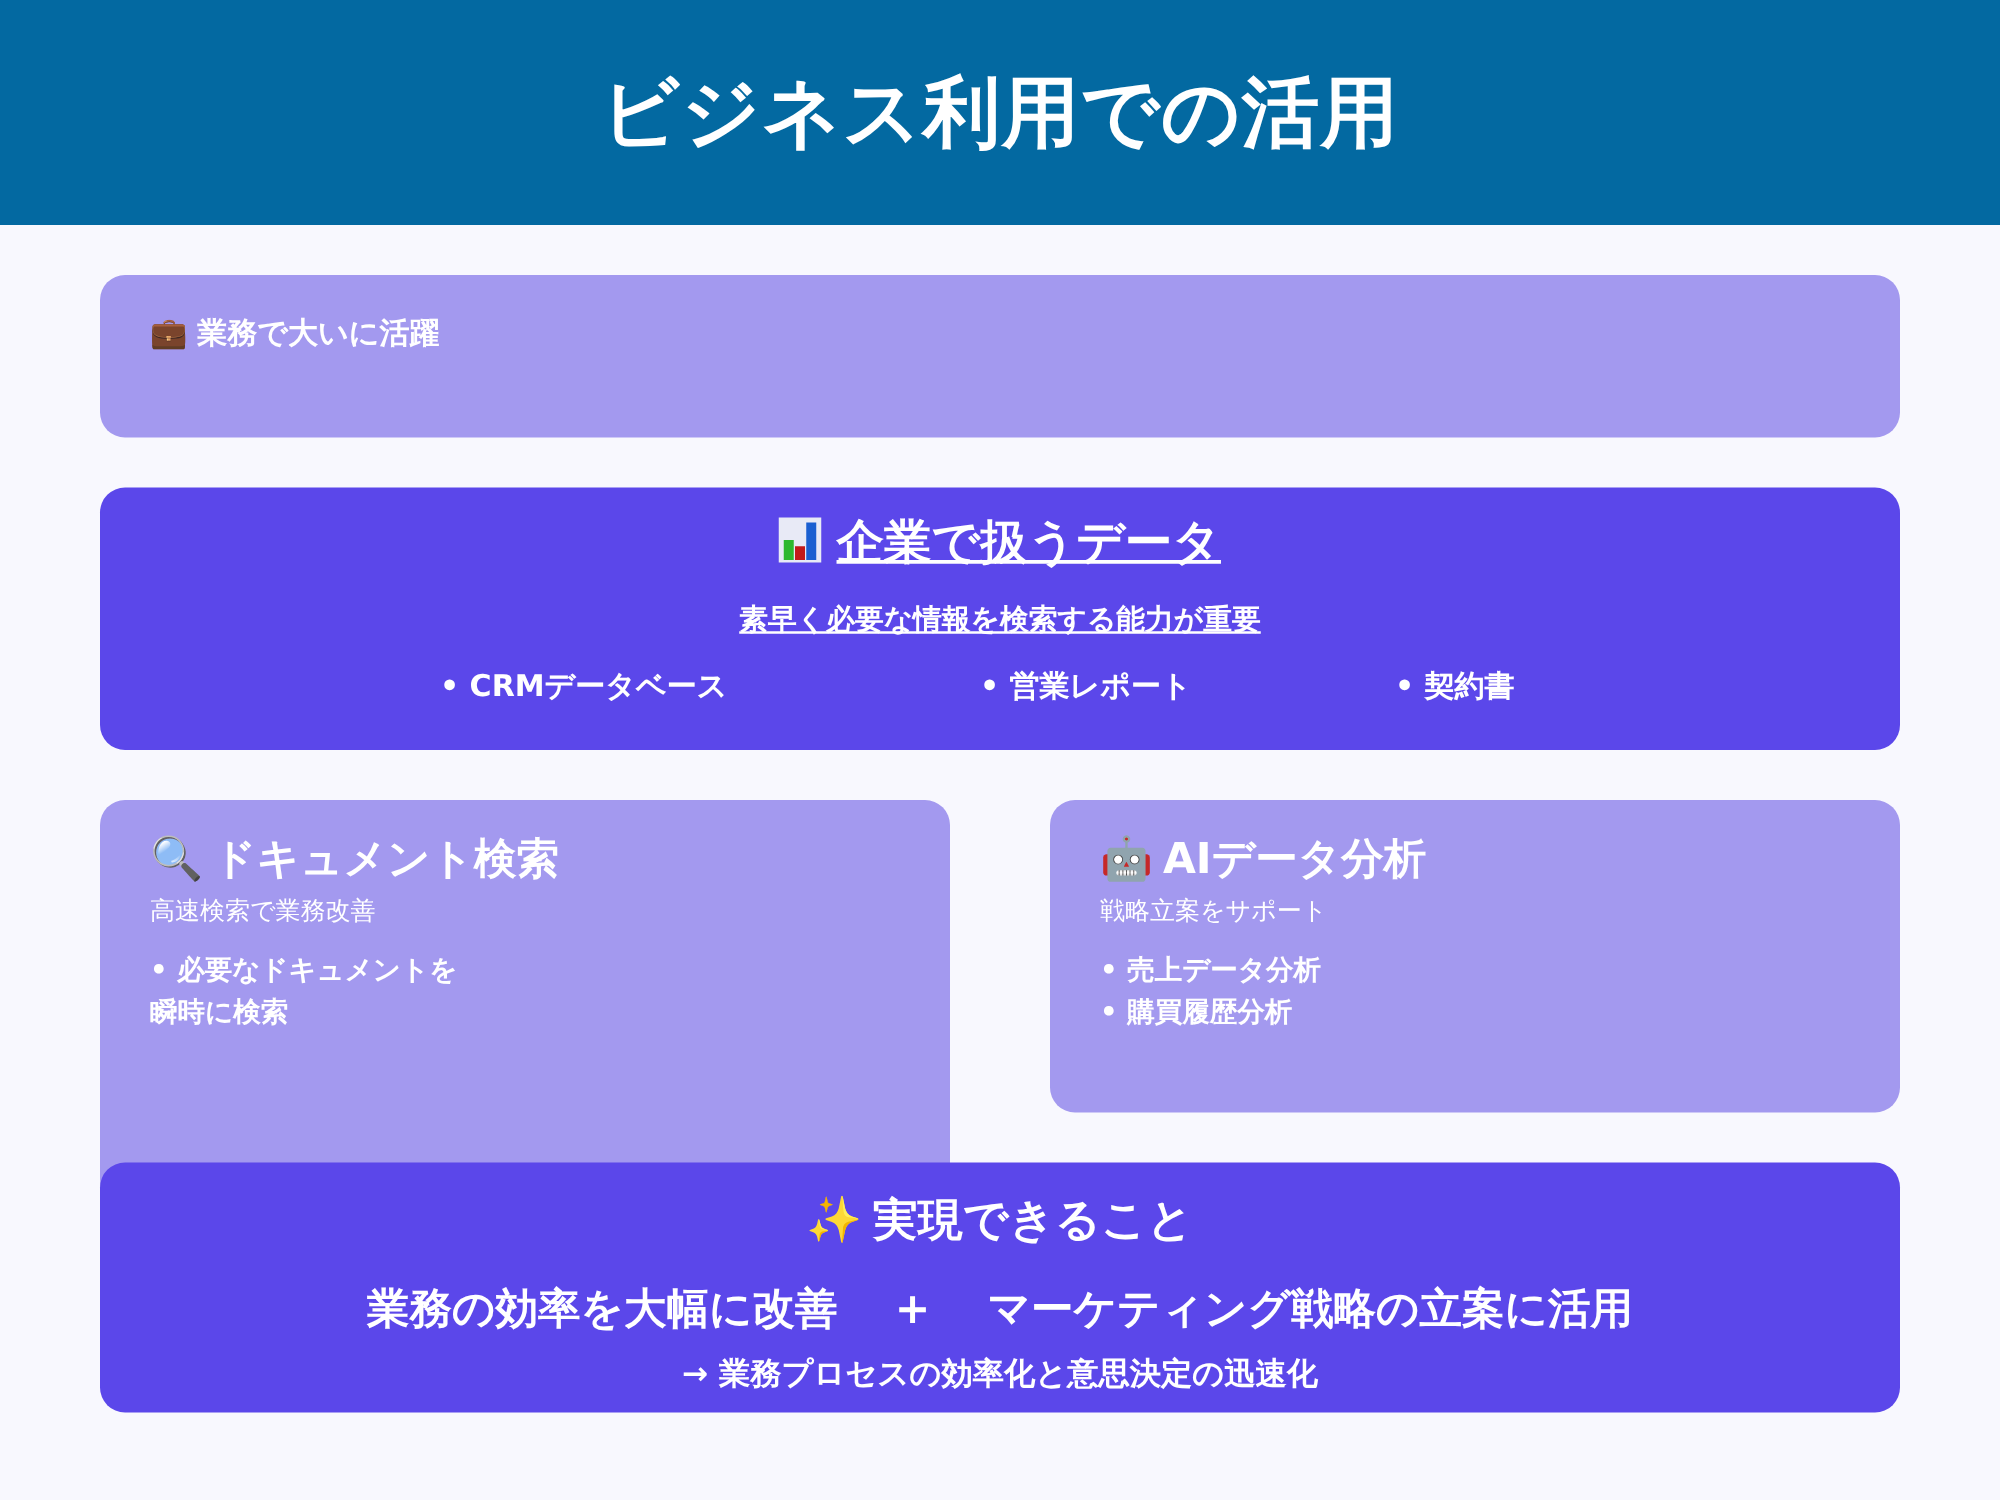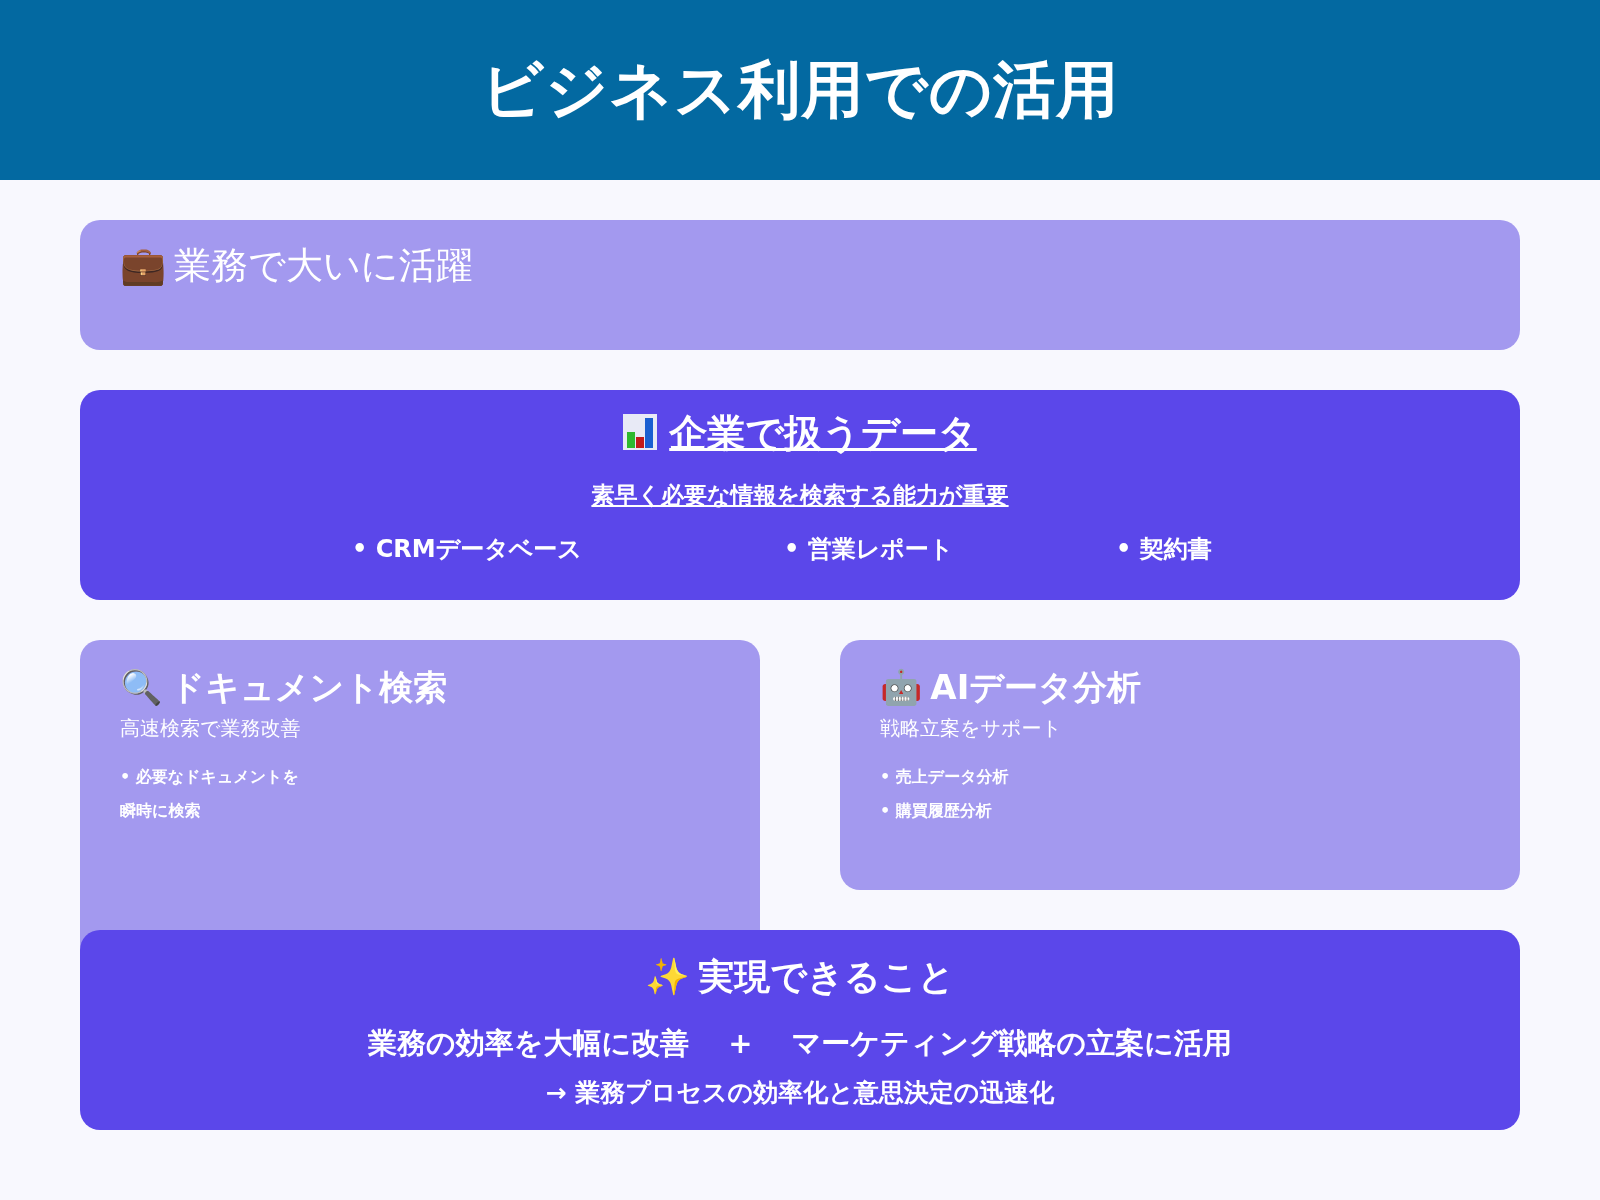--- a/index.html
+++ b/index.html
@@ -23,34 +23,34 @@
   }
   .light { background: #a399ef; }
   .dark { background: #5b47ea; }
   .c1 { left: 80px; top: 220px; width: 1440px; height: 130px; padding: 26px 40px; }
   .c2 { left: 80px; top: 390px; width: 1440px; height: 210px; text-align: center; text-decoration: underline; }
   .c3 { left: 80px; top: 640px; width: 680px; height: 324px; padding: 22px 40px; }
   .c4 { left: 840px; top: 640px; width: 680px; height: 250px; padding: 22px 40px; }
   .c5 { left: 80px; top: 930px; width: 1440px; height: 200px; text-align: center; }
 
   .icon { display: inline-block; margin-right: 8px; }
-  .c1 .title { font-size: 37px; font-weight: normal; line-height: 40px; }
+  .c1 .title { font-size: 24px; font-weight: bold; line-height: 40px; }
   .c1 .desc { font-size: 22px; font-weight: bold; margin-top: 12px; }
 
   .c2 .title { font-size: 38px; font-weight: bold; margin-top: 18px; line-height: 50px; }
   .c2 .sub { font-size: 23px; font-weight: bold; margin-top: 22px; }
   .c2 .items { position: relative; height: 40px; margin-top: 22px; }
   .c2 .item { position: absolute; font-size: 24px; font-weight: bold; top: 0; white-space: nowrap; }
 
   .c3 .title, .c4 .title { font-size: 34px; font-weight: bold; line-height: 50px; }
   .c3 .sub, .c4 .sub { font-size: 20px; font-weight: normal; margin-top: 3px; }
-  .c3 .list, .c4 .list { font-size: 16px; font-weight: bold; margin-top: 18px; line-height: 34px; }
+  .c3 .list, .c4 .list { font-size: 22px; font-weight: bold; margin-top: 18px; line-height: 34px; }
 
   .c5 .title { font-size: 36px; font-weight: bold; margin-top: 22px; line-height: 50px; }
-  .c5 .line1 { font-size: 29px; font-weight: bold; margin-top: 22px; white-space: pre; }
+  .c5 .line1 { font-size: 34px; font-weight: bold; margin-top: 22px; white-space: pre; }
   .c5 .line2 { font-size: 25px; font-weight: bold; margin-top: 12px; }
 
   .bar-icon { display:inline-block; width:34px; height:36px; background:#e8eaf6; position:relative; vertical-align:-4px; margin-right:12px; }
   .bar-icon span { position:absolute; bottom:2px; width:8px; }
 </style>
 </head>
 <body>
 
 <div class="header">
   <h1>ビジネス利用での活用</h1>

